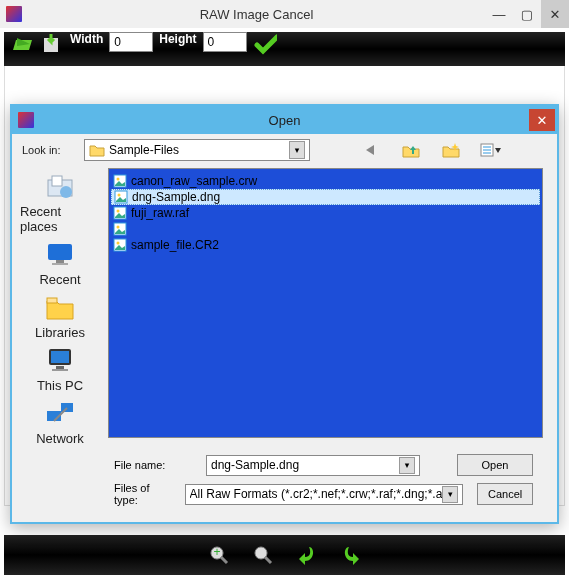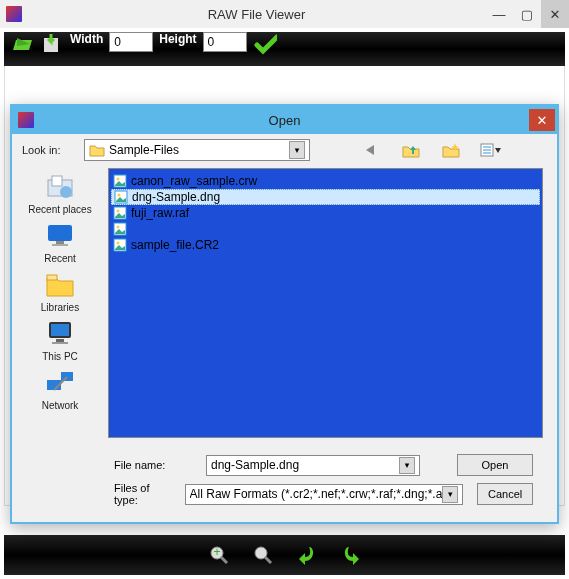--- a/index.html
+++ b/index.html
@@ -35,41 +35,41 @@
 .lookin-row .lk-label { width: 44px; font-size: 11px; color: #222; }
 .lookin-row .lk-combo { flex: 0 0 226px; height: 22px; background: #fff; border: 1px solid #888; display: flex; align-items: center; padding: 0 4px; gap: 4px; }
 .lookin-row .lk-combo .folder-mini { width: 16px; height: 14px; }
 .lookin-row .lk-combo .dd { margin-left: auto; width: 16px; height: 18px; background: #ddd; border: 1px solid #999; display:flex; align-items:center; justify-content:center; font-size:9px; }
 .lookin-row .tbtn { width: 22px; height: 22px; display:flex; align-items:center; justify-content:center; }
 
 .dlg-body { flex: 1; display: flex; }
 .places { width: 96px; display: flex; flex-direction: column; align-items: center; gap: 4px; padding-top: 4px; }
 .place { display: flex; flex-direction: column; align-items: center; gap: 2px; width: 80px; }
 .place .picon { width: 32px; height: 32px; }
-.place .plabel { font-size: 10px; color: #222; }
+.place .plabel { font-size: 13px; color: #222; }
 
 .file-area { flex: 1; background: #1d4ed8; border: 1px solid #888; margin: 2px 14px 12px 0; padding: 4px 2px; overflow: auto; }
 .file-item { display: flex; align-items: center; gap: 4px; height: 16px; padding: 0 2px; font-size: 11px; }
 .file-item.selected { background: #cde8ff; border: 1px dotted #5a9bd4; }
 .file-item .ficon { width: 14px; height: 14px; }
 
 .dlg-bottom { padding: 4px 24px 10px 102px; }
 .brow { display: flex; align-items: center; gap: 14px; margin-bottom: 6px; }
 .brow .blabel { width: 78px; font-size: 11px; }
 .brow .bcombo { flex: 0 0 214px; height: 21px; background: #fff; border: 1px solid #888; display: flex; align-items: center; padding: 0 4px; font-size: 11px; }
 .brow .bcombo .dd { margin-left: auto; width: 16px; height: 17px; background: #ddd; border: 1px solid #999; display:flex; align-items:center; justify-content:center; font-size:9px; }
 .brow .bbtn { width: 76px; height: 22px; background: #e9e9e9; border: 1px solid #888; font-size: 11px; display:flex; align-items:center; justify-content:center; margin-left: auto; }
 </style>
 </head>
 <body>
 
 <div class="main-window">
   <div class="titlebar">
     <div class="app-icon"></div>
-    <div class="title-text">RAW File Viewer</div>
+    <div class="title-text">RAW Image Cancel</div>
     <div class="win-controls">
       <div class="win-btn">—</div>
       <div class="win-btn">▢</div>
       <div class="win-btn close">✕</div>
     </div>
   </div>
 
   <div class="toolbar-black">
     <div class="tb-icon">
       <svg width="24" height="24">

